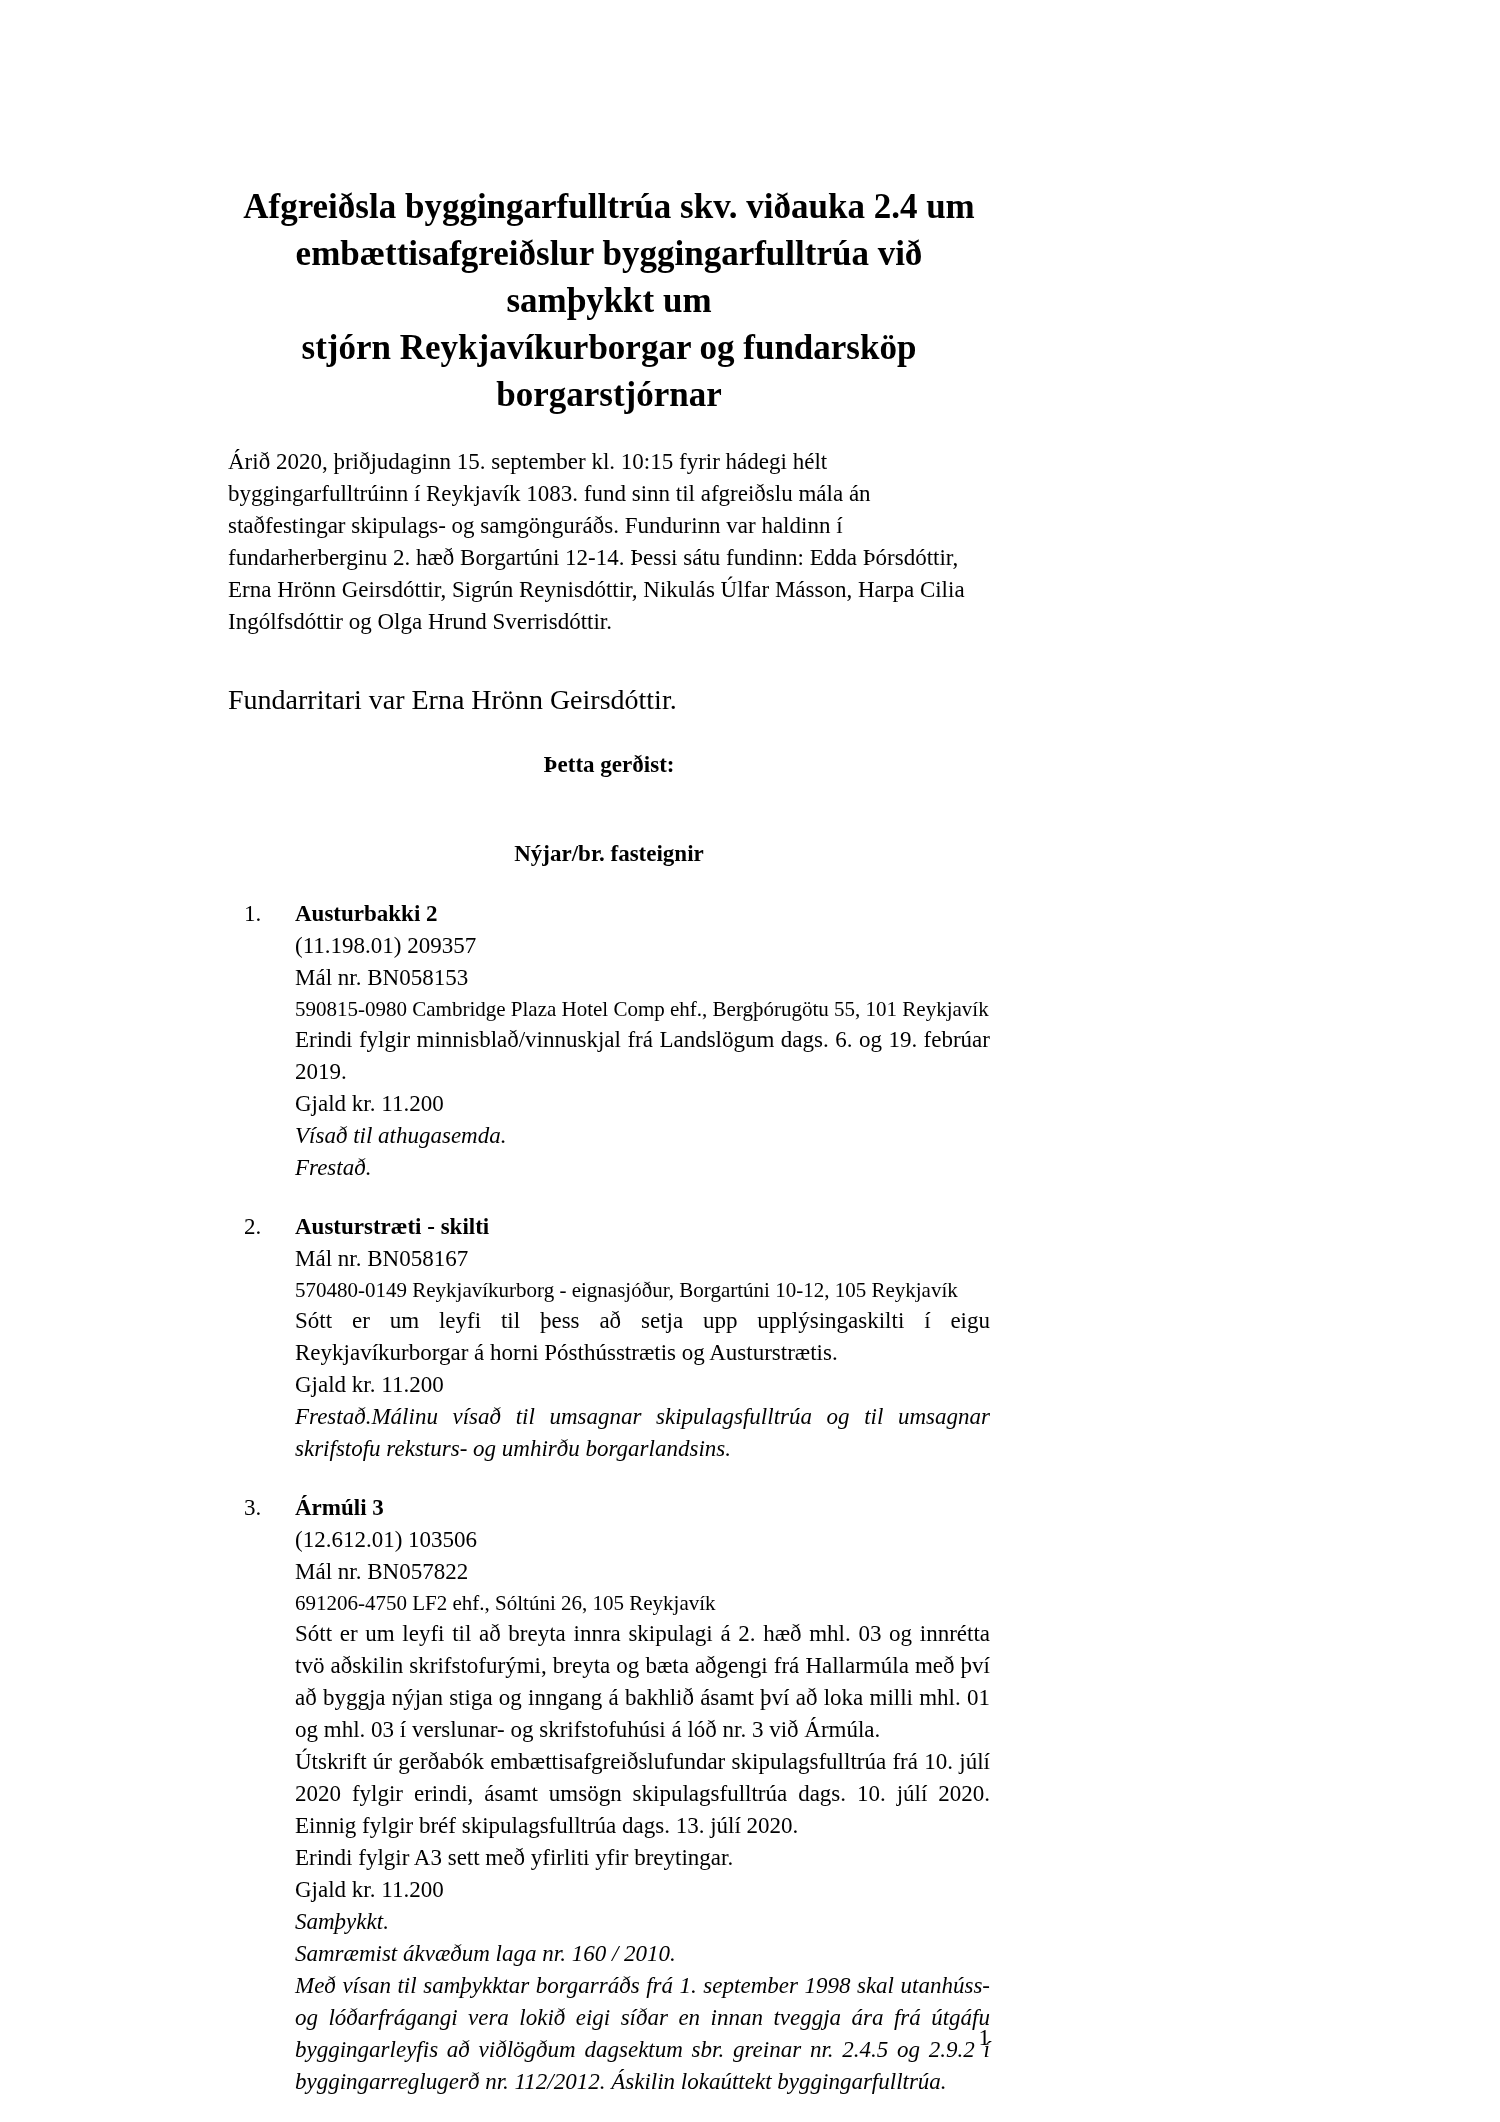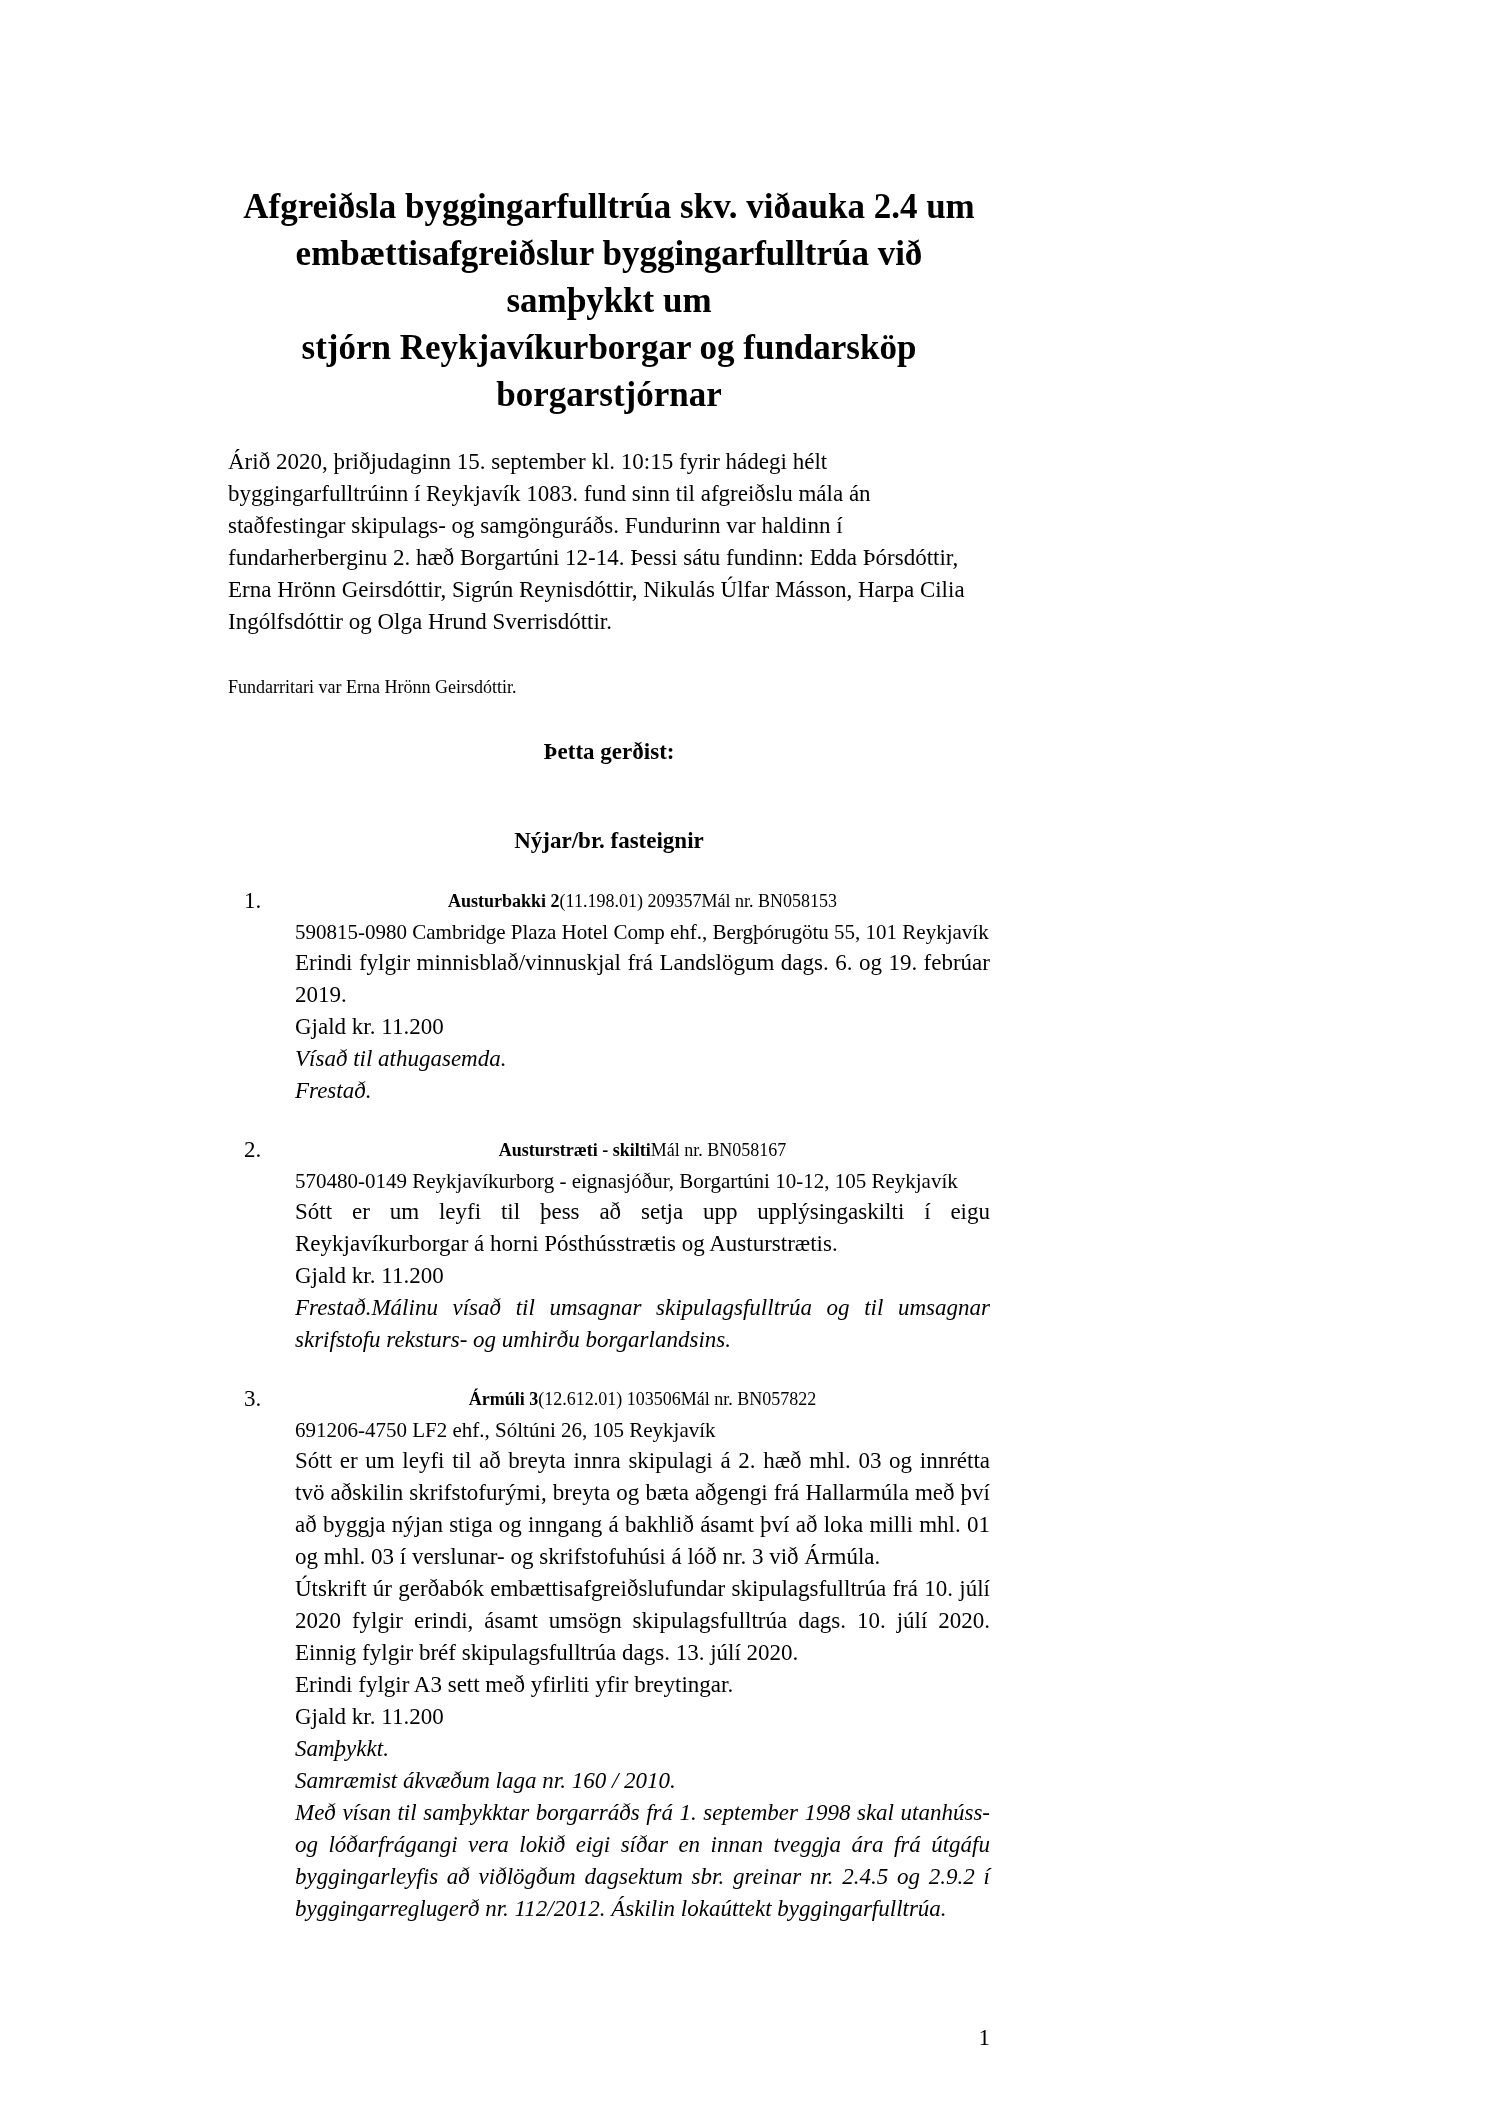--- a/index.html
+++ b/index.html
@@ -26,23 +26,23 @@
     line-height: 47px;
     white-space: pre-line;
     margin-bottom: 28px;
   }
   .intro {
     font-size: 23px;
     line-height: 32px;
     text-align: left;
   }
   .secretary {
-    font-size: 18px;
+    font-size: 28px;
     line-height: 32px;
-    margin-top: 33px;
+    margin-top: 46px;
   }
   .center-heading {
     font-size: 23px;
     line-height: 32px;
     font-weight: bold;
     text-align: center;
   }
   .happened { margin-top: 33px; }
   .section-heading { margin-top: 57px; }
   .items { margin-top: 28px; }
@@ -54,24 +54,25 @@
   .num {
     width: 67px;
     flex-shrink: 0;
     padding-left: 16px;
     font-size: 23px;
     line-height: 32px;
   }
   .case-body { flex: 1; min-width: 0; }
   .case-head {
     display: flex;
-    justify-content: center;
+    justify-content: space-between;
     align-items: baseline;
-    font-size: 18px;
+    font-size: 23px;
     line-height: 32px;
+    flex-direction: column;
   }
   .case-name { font-weight: bold; }
   .case-code { font-weight: normal; }
   .case-no { font-weight: normal; }
   .owner-line {
     font-size: 21px;
     line-height: 30px;
   }
   .para {
     font-size: 23px;

